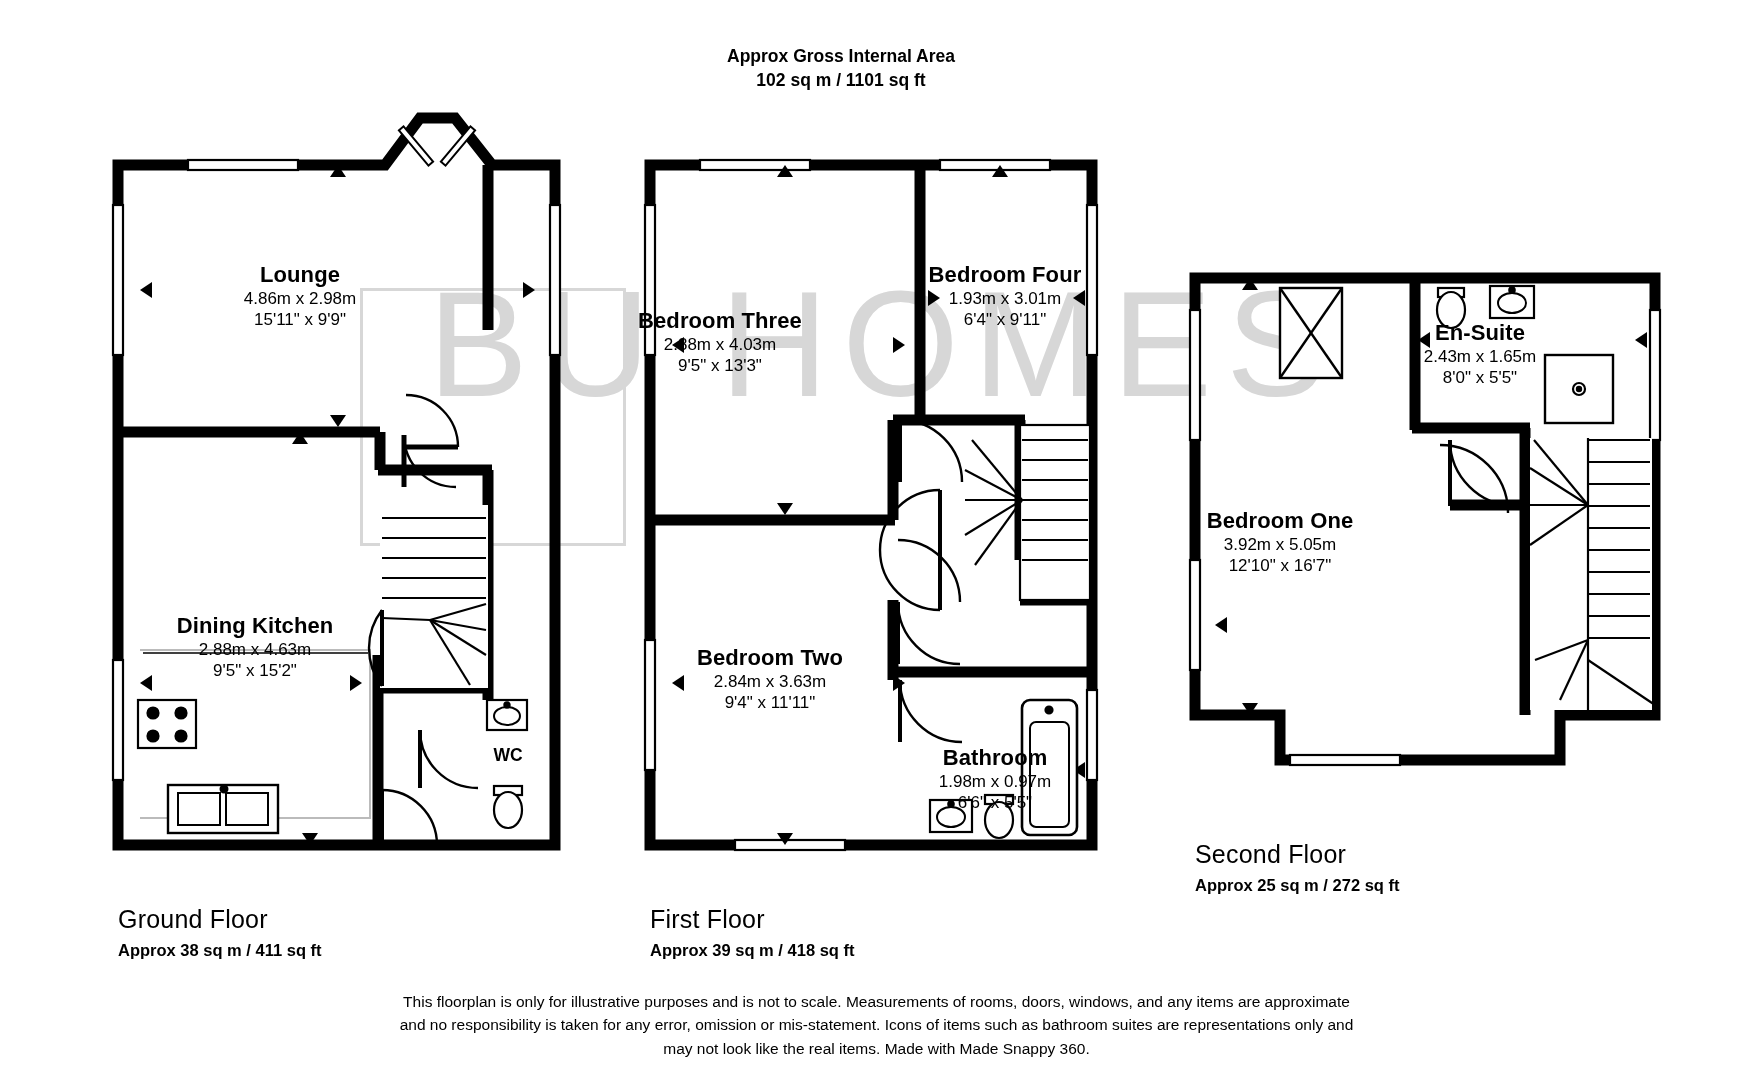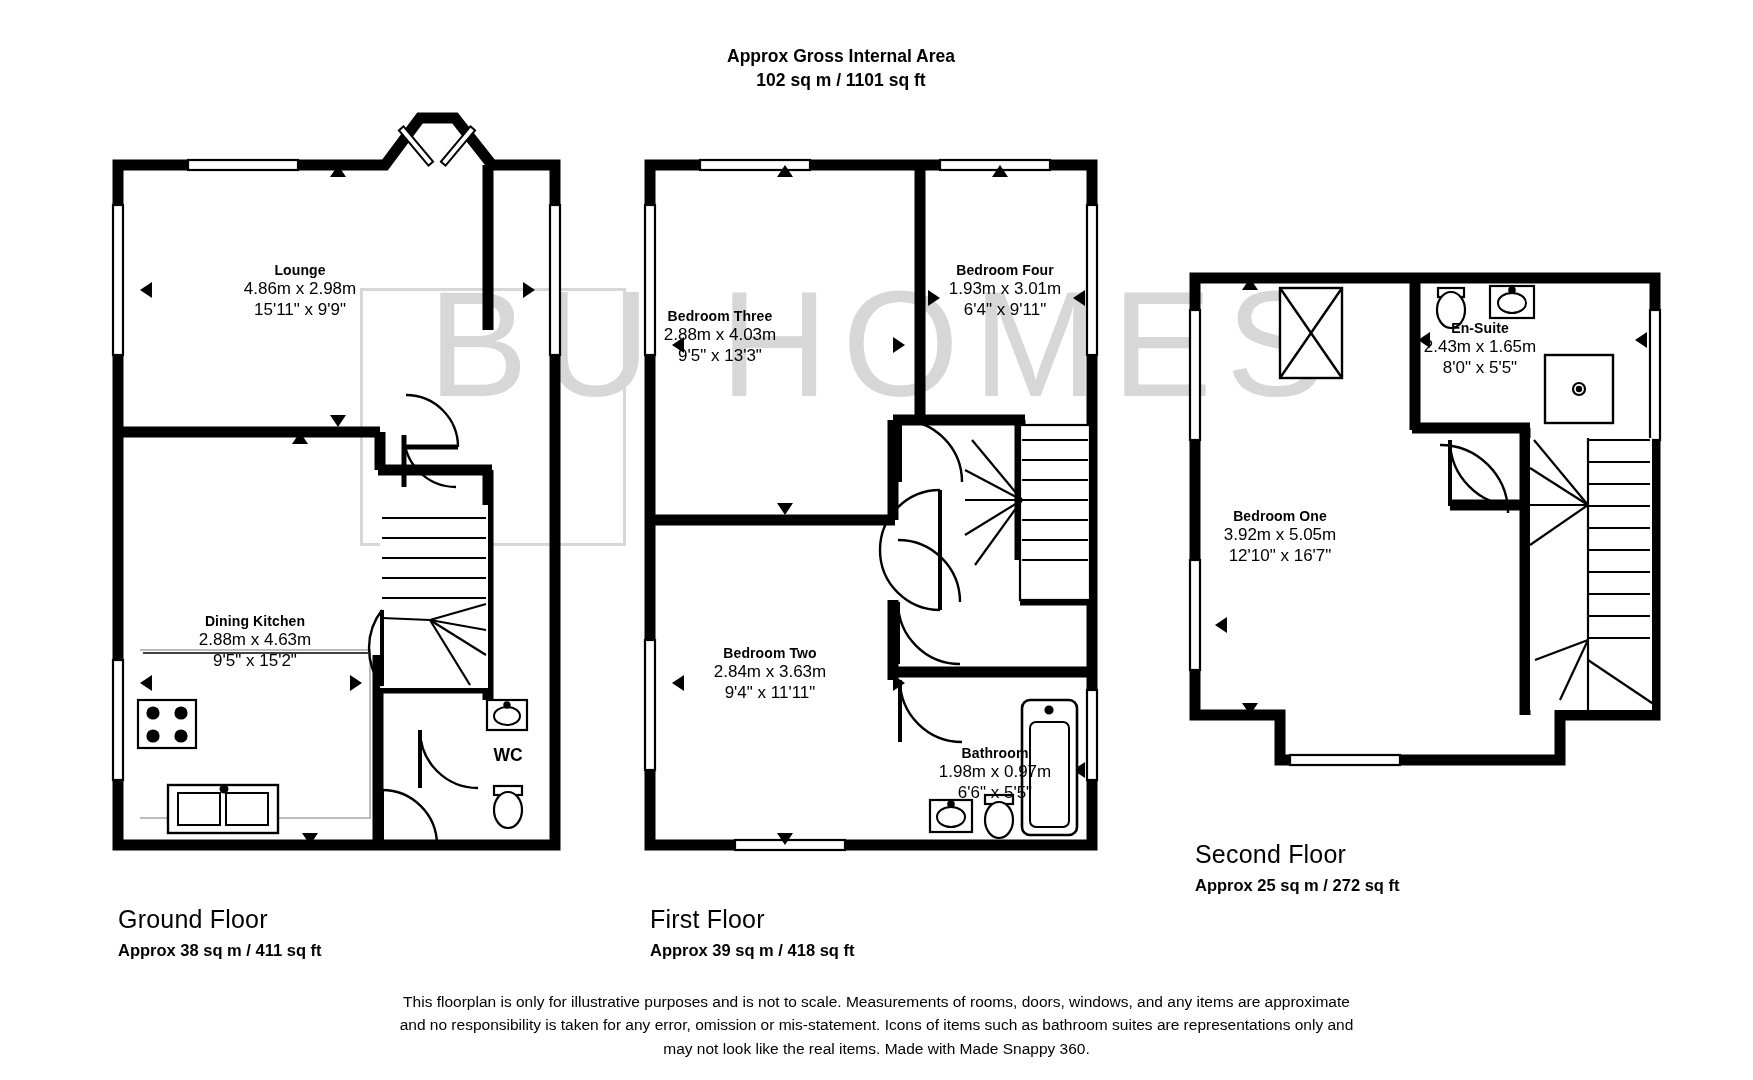--- a/index.html
+++ b/index.html
@@ -29,21 +29,21 @@
   }
   
   .lbl {
     position: absolute;
     text-align: center;
     line-height: 1.22;
     white-space: nowrap;
     color: #000;
   }
   .lbl .rname {
-    font-size: 14px;
+    font-size: 22px;
     font-weight: bold;
     letter-spacing: 0.1px;
   }
   .lbl .dim {
     font-size: 17px;
     font-weight: normal;
   }
   .tiny-room {
     position: absolute;
     font-size: 17.5px;

